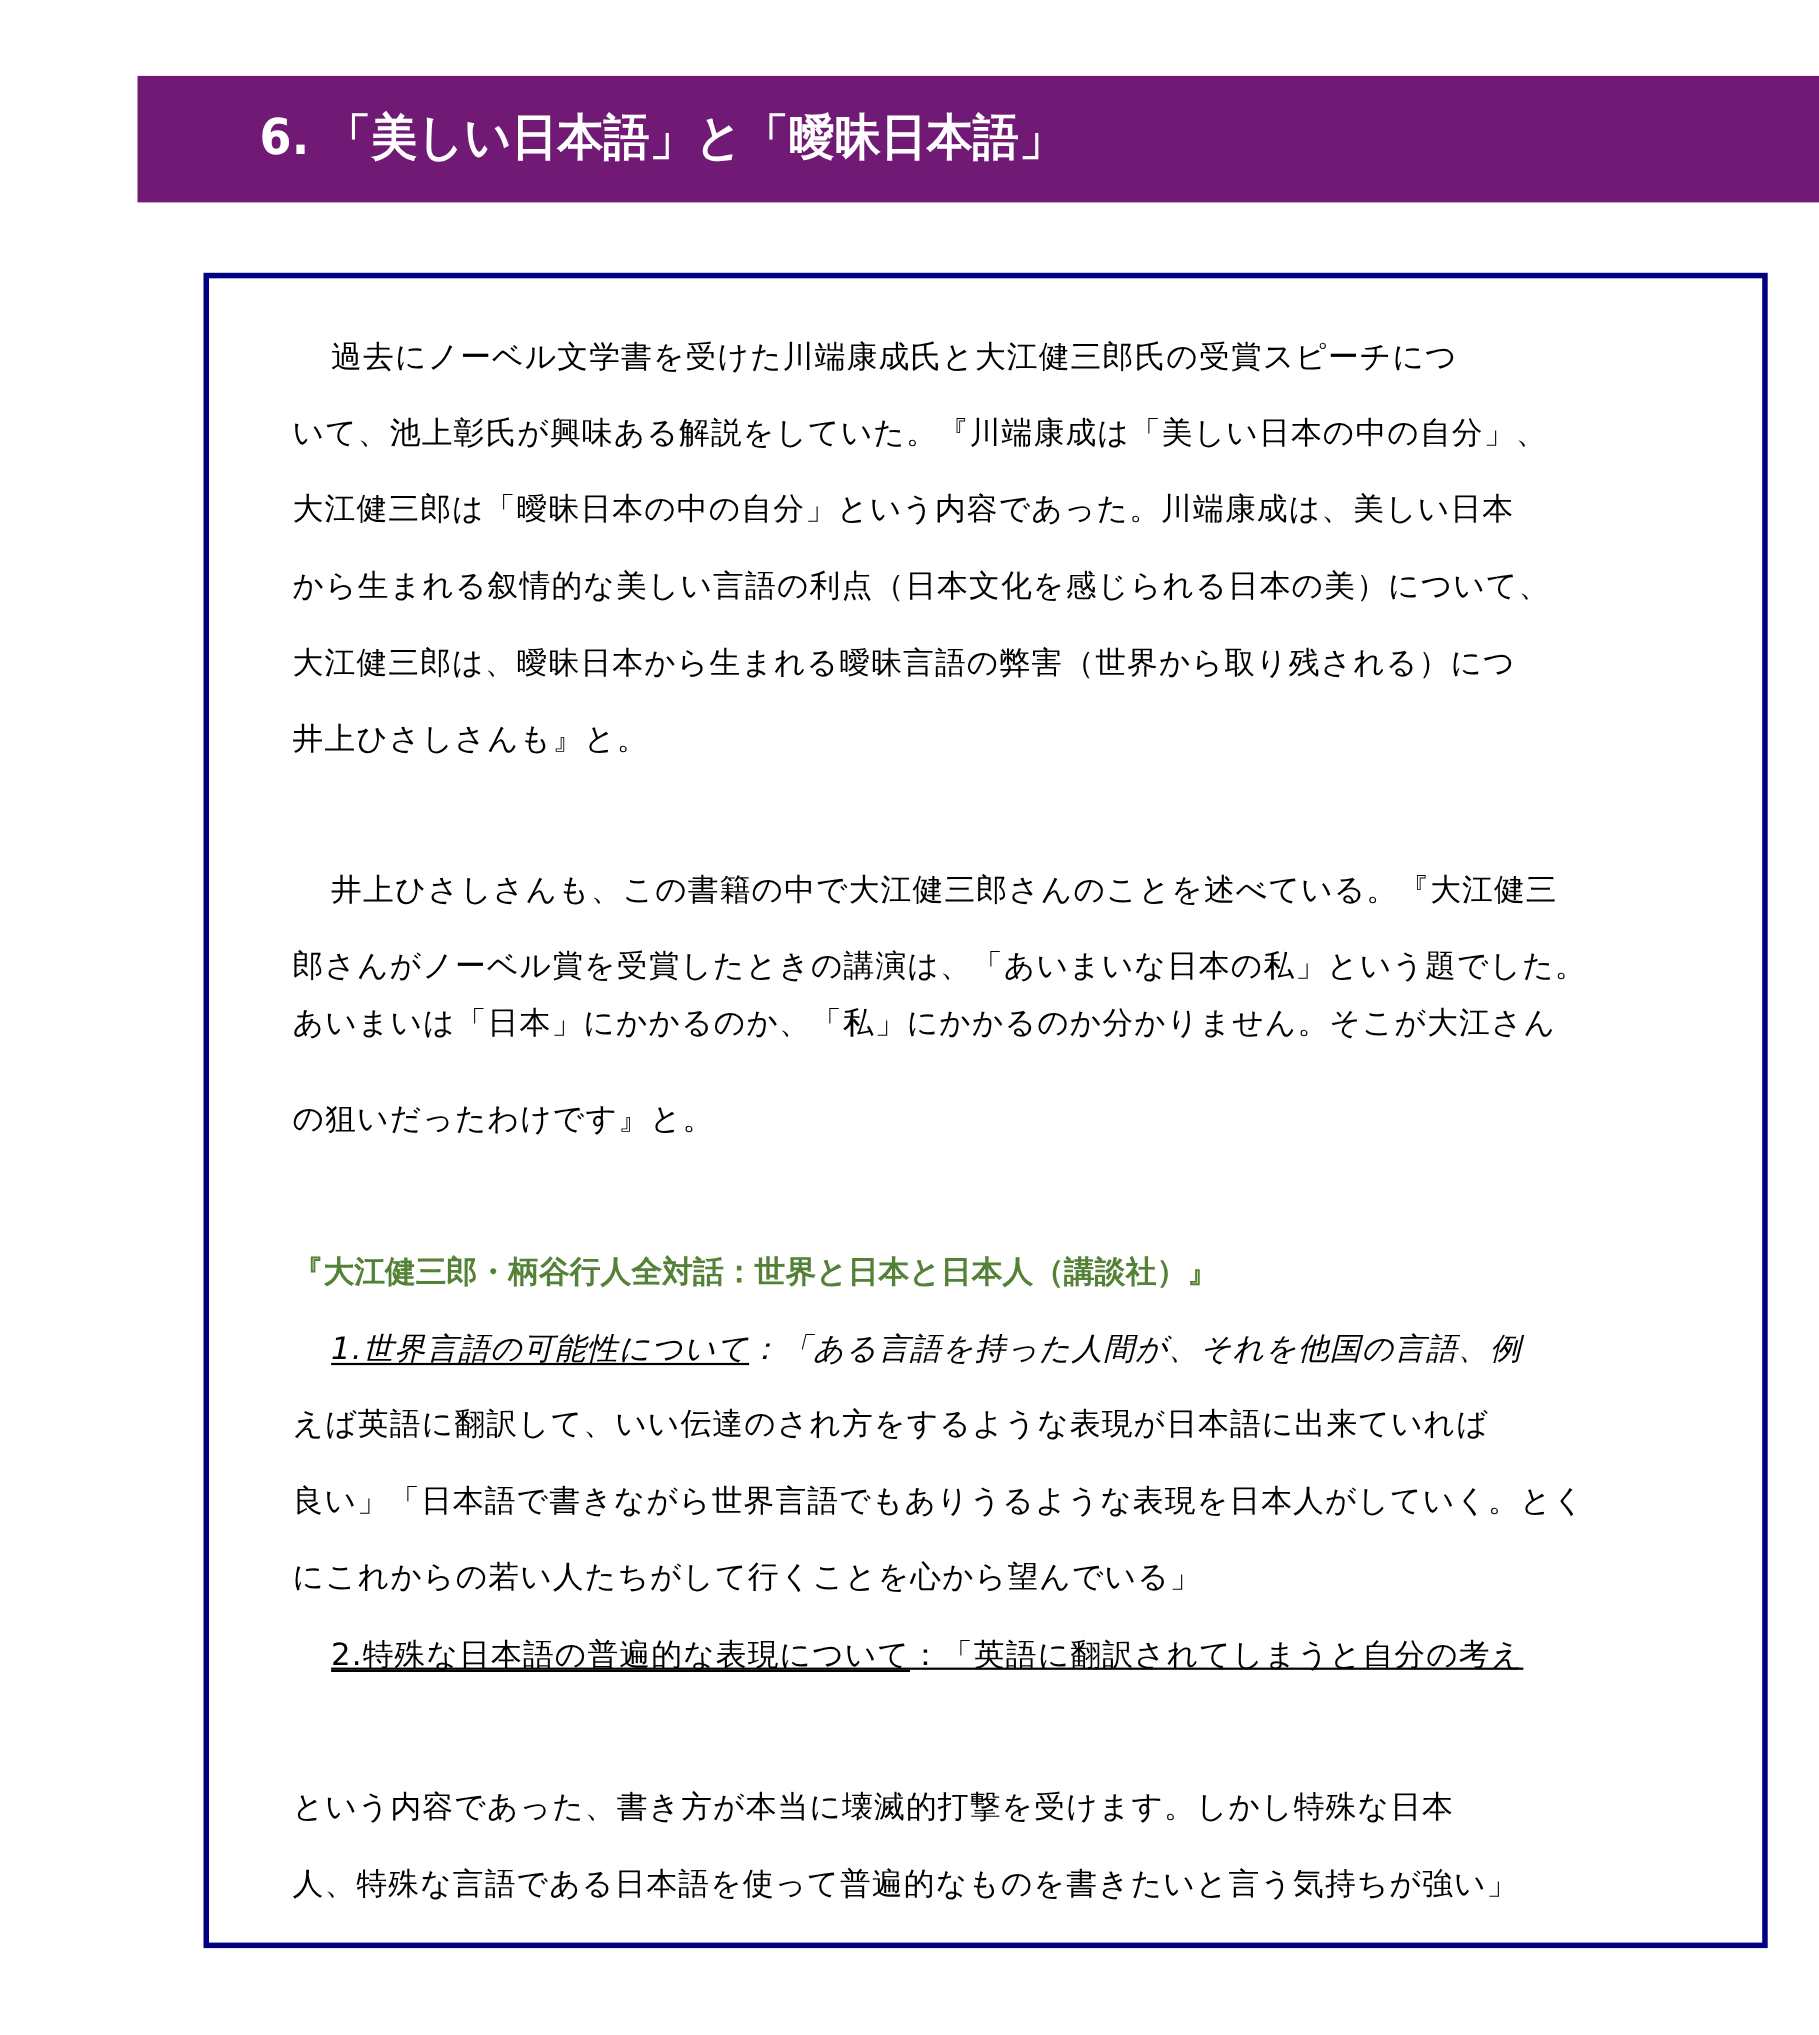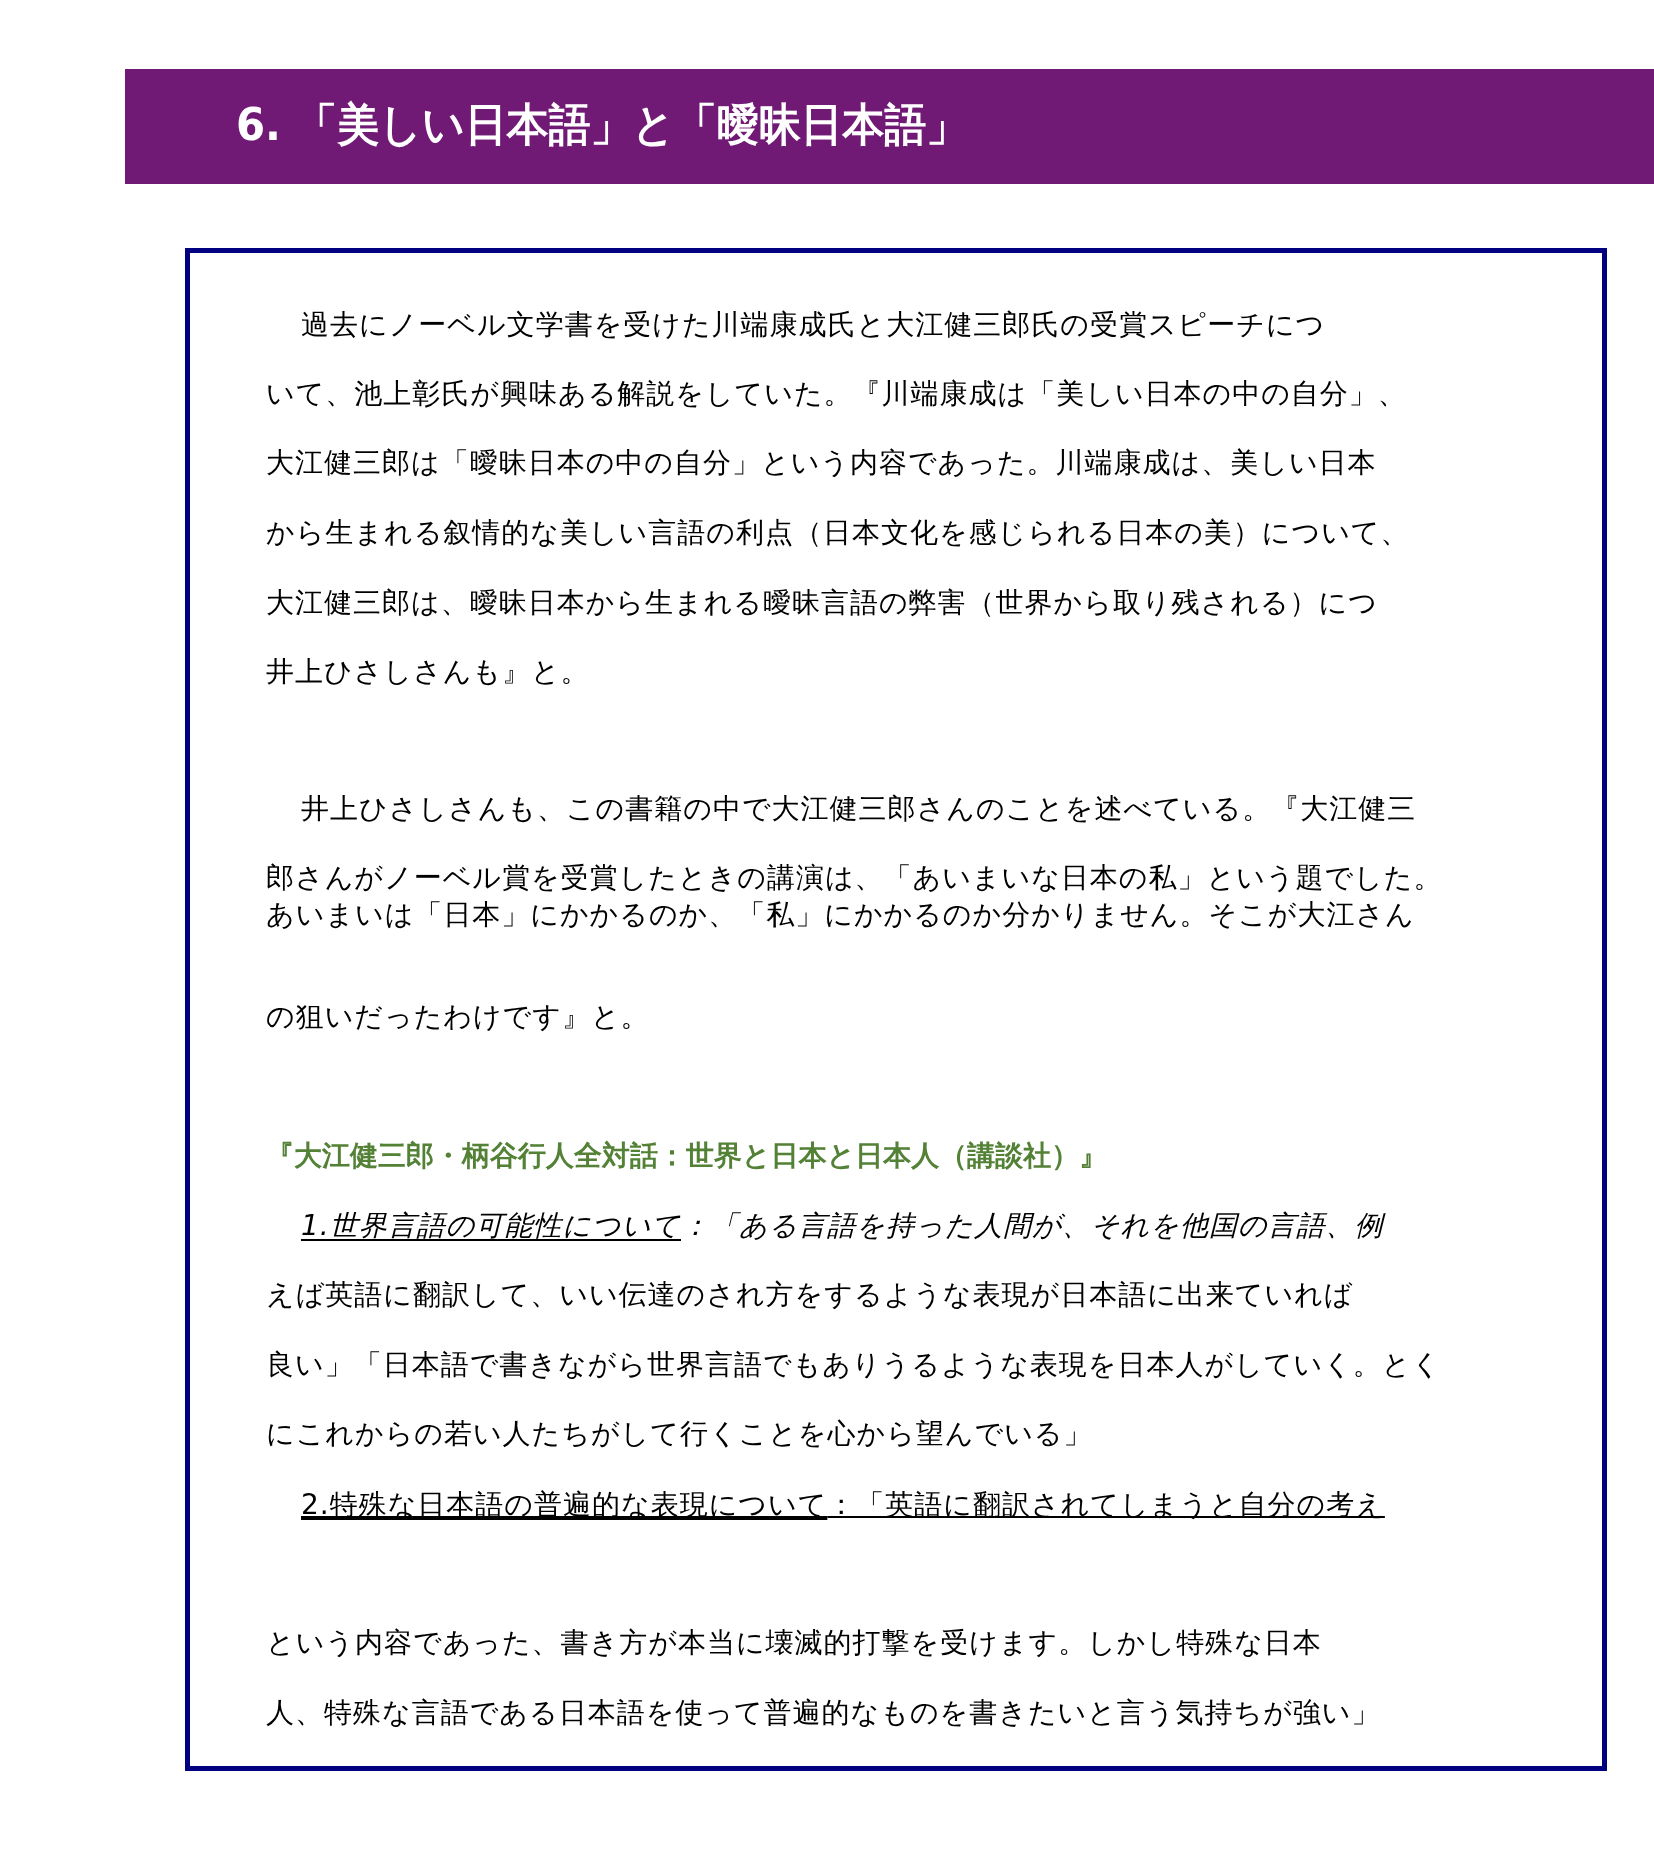--- a/index.html
+++ b/index.html
@@ -100,21 +100,21 @@
       <div class="line" style="top:123px;">いて、池上彰氏が興味ある解説をしていた。『川端康成は「美しい日本の中の自分」、</div>
       <div class="line" style="top:192px;">大江健三郎は「曖昧日本の中の自分」という内容であった。川端康成は、美しい日本</div>
       <div class="line" style="top:262px;">から生まれる叙情的な美しい言語の利点（日本文化を感じられる日本の美）について、</div>
       <div class="line" style="top:332px;">大江健三郎は、曖昧日本から生まれる曖昧言語の弊害（世界から取り残される）につ</div>
       <div class="line" style="top:401px;">井上ひさしさんも』と。</div>
     </div>
 
     <div>
       <div class="line indent" style="top:538px;">井上ひさしさんも、この書籍の中で大江健三郎さんのことを述べている。『大江健三</div>
       <div class="line" style="top:607px;text-align:center;">郎さんがノーベル賞を受賞したときの講演は、「あいまいな日本の私」という題でした。</div>
-      <div class="line" style="top:644px;">あいまいは「日本」にかかるのか、「私」にかかるのか分かりません。そこが大江さん</div>
+      <div class="line" style="top:659px;">あいまいは「日本」にかかるのか、「私」にかかるのか分かりません。そこが大江さん</div>
       <div class="line" style="top:746px;">の狙いだったわけです』と。</div>
     </div>
 
     <div class="line citation" style="top:885px;">『大江健三郎・柄谷行人全対話：世界と日本と日本人（講談社）』</div>
 
     <div>
       <div class="line indent" style="top:955px;font-style:italic;">
         <span class="item-heading">1.世界言語の可能性について</span><span>：「ある言語を持った人間が、それを他国の言語、例</span>
       </div>
       <div class="line" style="top:1024px;">えば英語に翻訳して、いい伝達のされ方をするような表現が日本語に出来ていれば</div>

